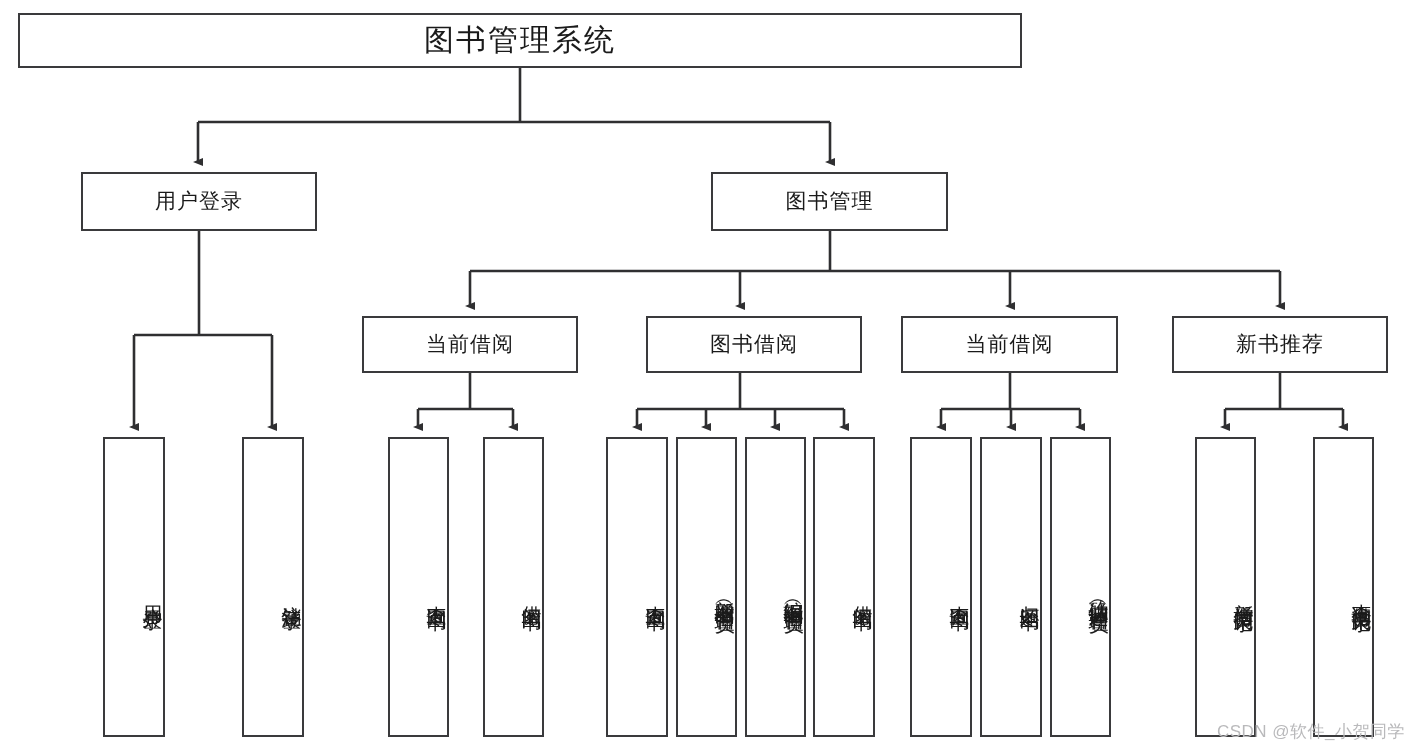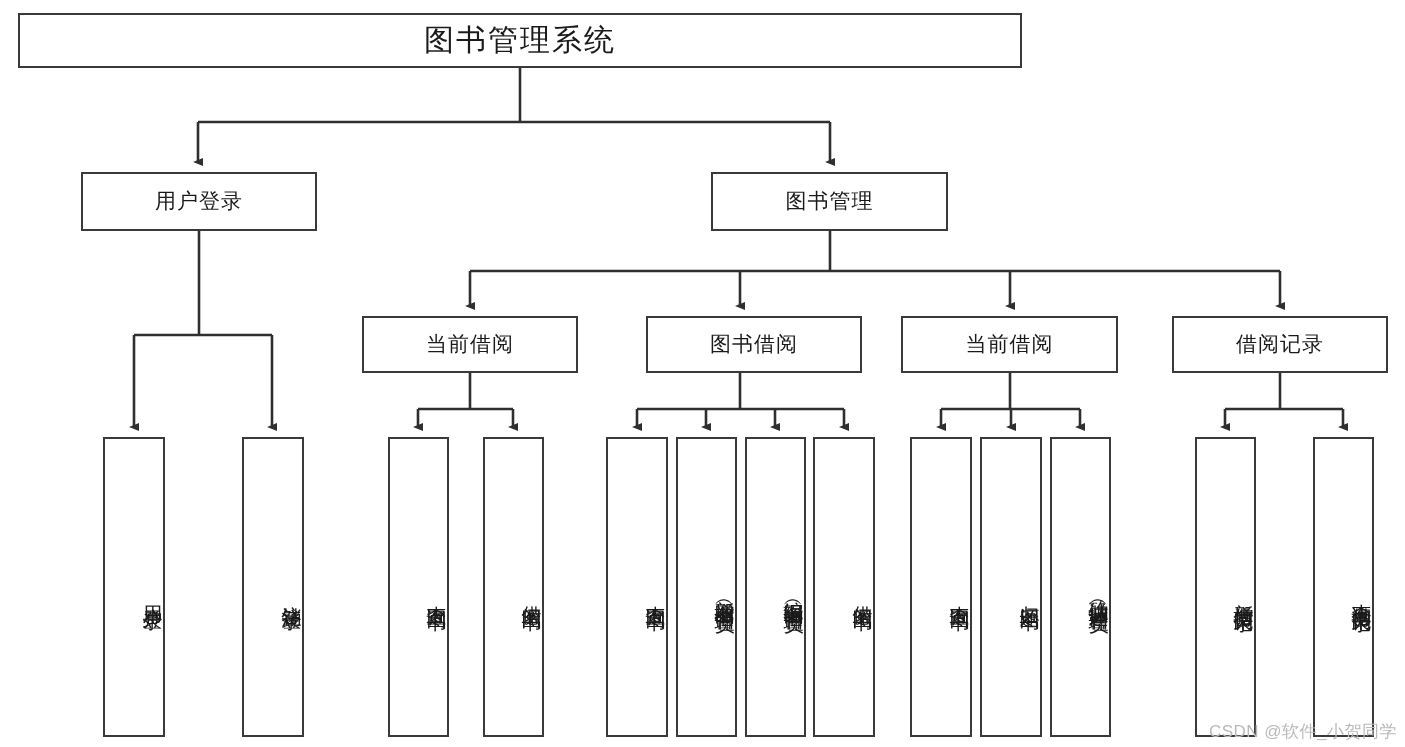--- a/index.html
+++ b/index.html
@@ -52,21 +52,21 @@
     text-orientation: upright;
     font-size: 20px;
     letter-spacing: 2px;
     padding-top: 14px;
     align-items: flex-start;
     justify-content: center;
     line-height: 1.0;
   }
   .watermark {
     position: absolute;
-    right: 8px;
+    right: 0;
     bottom: 4px;
     font-size: 17px;
     color: #b9b9bb;
     letter-spacing: 0.5px;
     z-index: 5;
     white-space: nowrap;
     font-family: "Liberation Sans", "DejaVu Sans", sans-serif;
   }
 </style>
 </head>
@@ -125,21 +125,21 @@
   </svg>
 
   <div class="node horiz root" style="left:18px; top:13px; width:1004px; height:55px;">图书管理系统</div>
 
   <div class="node horiz" style="left:81px; top:172px; width:236px; height:59px;">用户登录</div>
   <div class="node horiz" style="left:711px; top:172px; width:237px; height:59px;">图书管理</div>
 
   <div class="node horiz" style="left:362px; top:316px; width:216px; height:57px;">当前借阅</div>
   <div class="node horiz" style="left:646px; top:316px; width:216px; height:57px;">图书借阅</div>
   <div class="node horiz" style="left:901px; top:316px; width:217px; height:57px;">当前借阅</div>
-  <div class="node horiz" style="left:1172px; top:316px; width:216px; height:57px;">借阅记录</div>
+  <div class="node horiz" style="left:1172px; top:316px; width:216px; height:57px;">新书推荐</div>
 
   <div class="node vert" style="left:103px; top:437px; width:62px; height:300px;">用户登录</div>
   <div class="node vert" style="left:242px; top:437px; width:62px; height:300px;">注销登录</div>
 
   <div class="node vert" style="left:388px; top:437px; width:61px; height:300px;">查询图书</div>
   <div class="node vert" style="left:483px; top:437px; width:61px; height:300px;">借阅图书</div>
 
   <div class="node vert" style="left:606px; top:437px; width:62px; height:300px;">查询图书</div>
   <div class="node vert" style="left:676px; top:437px; width:61px; height:300px;">新增图书（管理员）</div>
   <div class="node vert" style="left:745px; top:437px; width:61px; height:300px;">编辑图书（管理员）</div>

